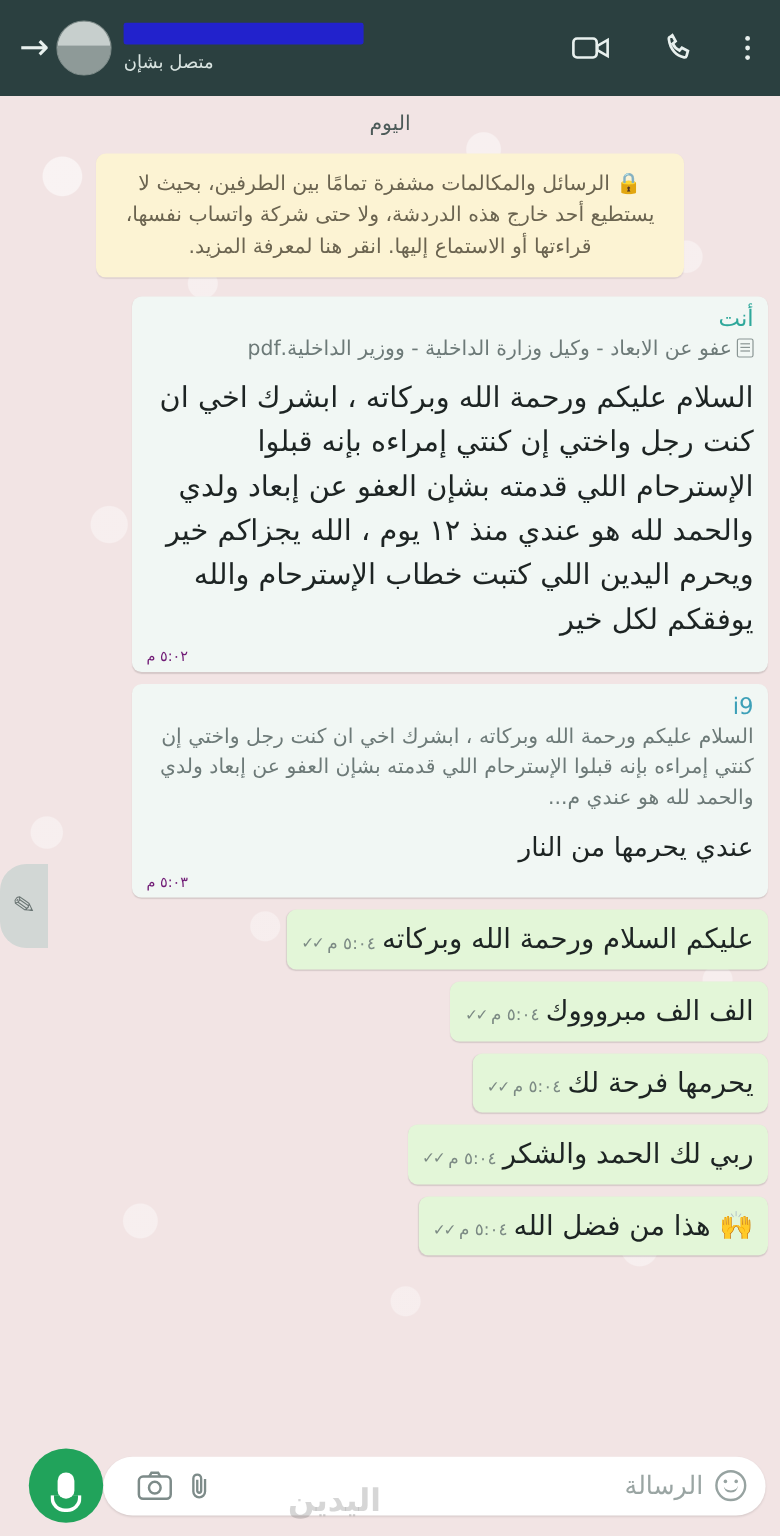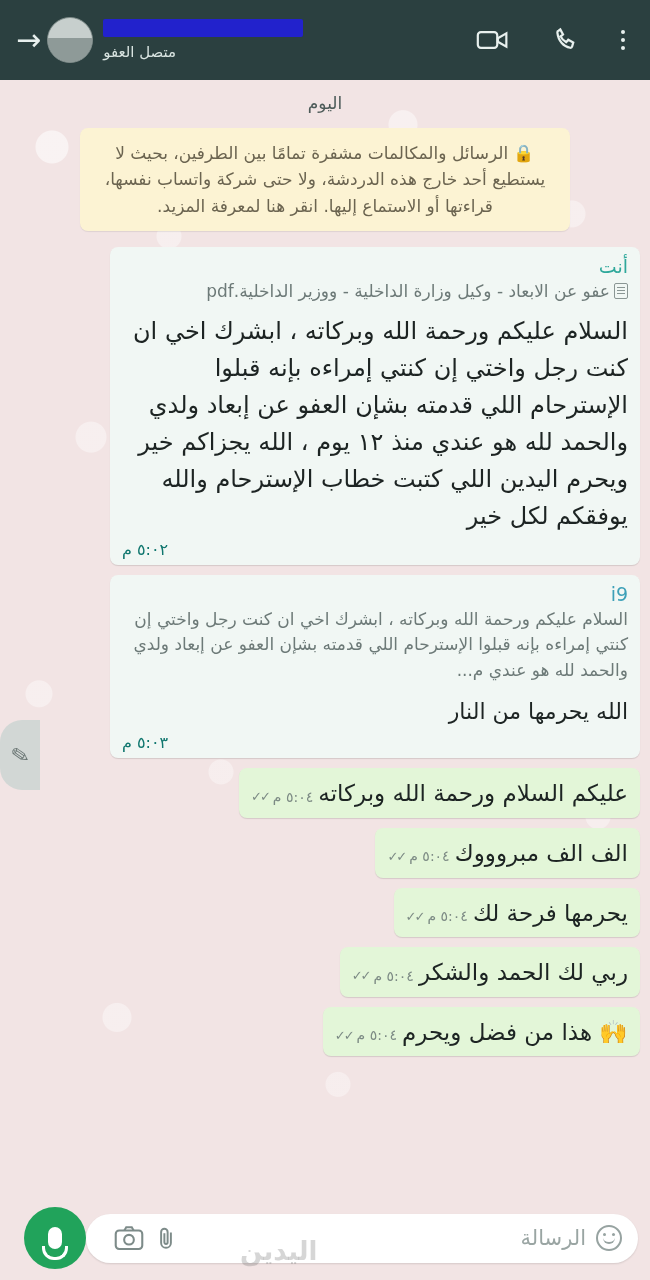--- a/index.html
+++ b/index.html
@@ -201,22 +201,22 @@
     font-size: 24px;
     line-height: 1.55;
     text-align: right;
     direction: rtl;
   }
   .msg-text.small {
     font-size: 22px;
   }
   .meta {
     margin-top: 4px;
-    font-size: 16px;
-    color: #0f766e;
+    font-size: 12px;
+    color: #701a75;
     text-align: left;
     direction: ltr;
   }
 
   
   .bubble-out {
     background: #e3f6d8;
     border-radius: 8px;
     padding: 8px 12px 6px;
     box-shadow: 0 1px 1px rgba(0,0,0,0.12);
@@ -366,21 +366,21 @@
     <svg width="34" height="30" viewBox="0 0 28 20" fill="none" stroke="#e8f0ee" stroke-width="1.8">
       <rect x="1.5" y="3.5" width="16" height="13" rx="2.5"></rect>
       <path d="M18 8.5l7-4v11l-7-4z"></path>
     </svg>
   </div>
 
   <div class="hdr-spacer"></div>
 
   <div class="hdr-nameblock">
     <div class="name-redacted"></div>
-    <div class="status-text">متصل العفو</div>
+    <div class="status-text">متصل بشإن</div>
   </div>
 
   <div class="avatar">
     <div class="av-top"></div>
     <div class="av-bot"></div>
   </div>
 
   <div class="back-arrow">→</div>
 </div>
 
@@ -402,21 +402,21 @@
       <div class="meta">٥:٠٢ م</div>
     </div>
   </div>
 
   <div class="row incoming">
     <div class="bubble-in wide">
       <div class="sender alt">i9</div>
       <div class="quoted no-bar">
         <div class="quoted-text">السلام عليكم ورحمة الله وبركاته ، ابشرك اخي ان كنت رجل واختي إن كنتي إمراءه بإنه قبلوا الإسترحام اللي قدمته بشإن العفو عن إبعاد ولدي والحمد لله هو عندي م...</div>
       </div>
-      <div class="msg-text small">الله يحرمها من النار</div>
+      <div class="msg-text small">عندي يحرمها من النار</div>
       <div class="meta">٥:٠٣ م</div>
     </div>
   </div>
 
   <div class="row outgoing">
     <div class="bubble-out">
       <span class="msg-text">عليكم السلام ورحمة الله وبركاته</span>
       <span class="meta-out">
         <span class="ticks">✓✓</span>
         <span>٥:٠٤ م</span>
@@ -449,21 +449,21 @@
       <span class="msg-text">ربي لك الحمد والشكر</span>
       <span class="meta-out">
         <span class="ticks">✓✓</span>
         <span>٥:٠٤ م</span>
       </span>
     </div>
   </div>
 
   <div class="row outgoing">
     <div class="bubble-out">
-      <span class="msg-text">🙌 هذا من فضل ويحرم</span>
+      <span class="msg-text">🙌 هذا من فضل الله</span>
       <span class="meta-out">
         <span class="ticks">✓✓</span>
         <span>٥:٠٤ م</span>
       </span>
     </div>
   </div>
 
   <div class="scroll-handle">
     <span class="pencil">✎</span>
   </div>

